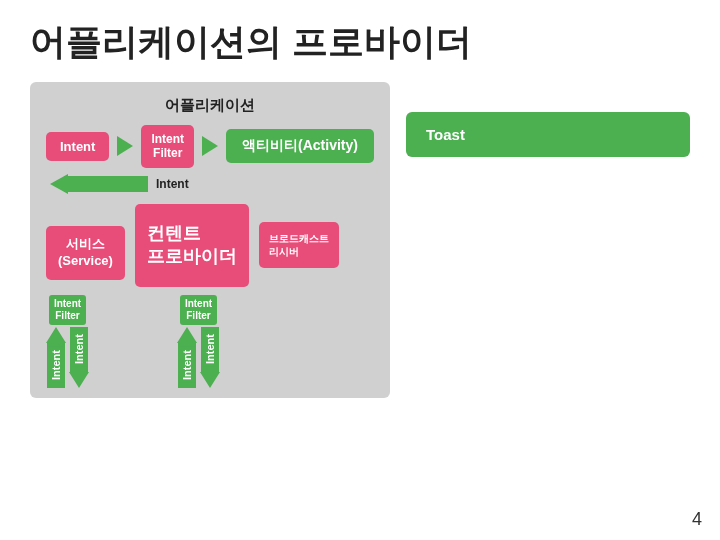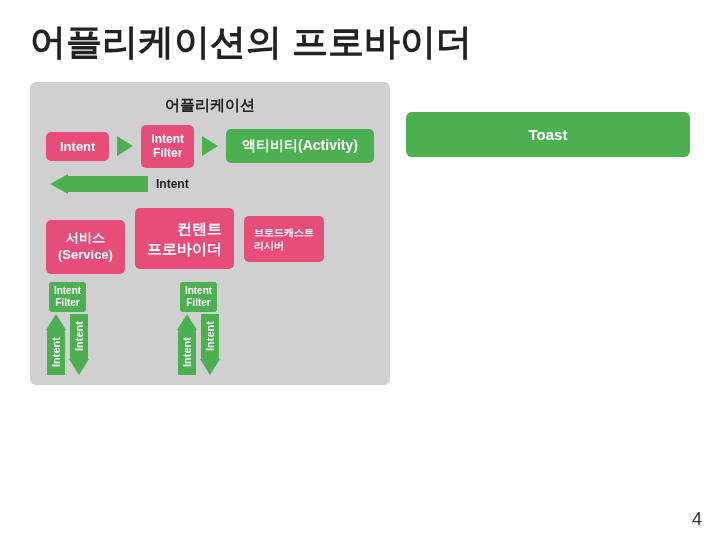--- a/index.html
+++ b/index.html
@@ -147,25 +147,25 @@
       border-radius: 5px;
       padding: 10px 12px;
       text-align: center;
       line-height: 1.3;
       margin-top: 16px;
     }
 
     .box-content {
       background: #e84d7a;
       color: #fff;
-      font-size: 15px;
-      font-weight: bold;
-      border-radius: 5px;
-      padding: 11px 12px;
-      text-align: right;
+      font-size: 18px;
+      font-weight: bold;
+      border-radius: 5px;
+      padding: 18px 12px;
+      text-align: left;
       line-height: 1.3;
     }
 
     .box-broadcast {
       background: #e84d7a;
       color: #fff;
       font-size: 10px;
       font-weight: bold;
       border-radius: 5px;
       padding: 10px 10px;
@@ -192,21 +192,20 @@
       text-align: center;
     }
 
     .box-toast {
       background: #4caf50;
       color: #fff;
       font-size: 15px;
       font-weight: bold;
       border-radius: 6px;
       padding: 14px 20px;
-      text-align: center;
     }
 
     
     .page-number {
       position: absolute;
       bottom: 10px;
       right: 18px;
       font-size: 18px;
       color: #333;
     }

